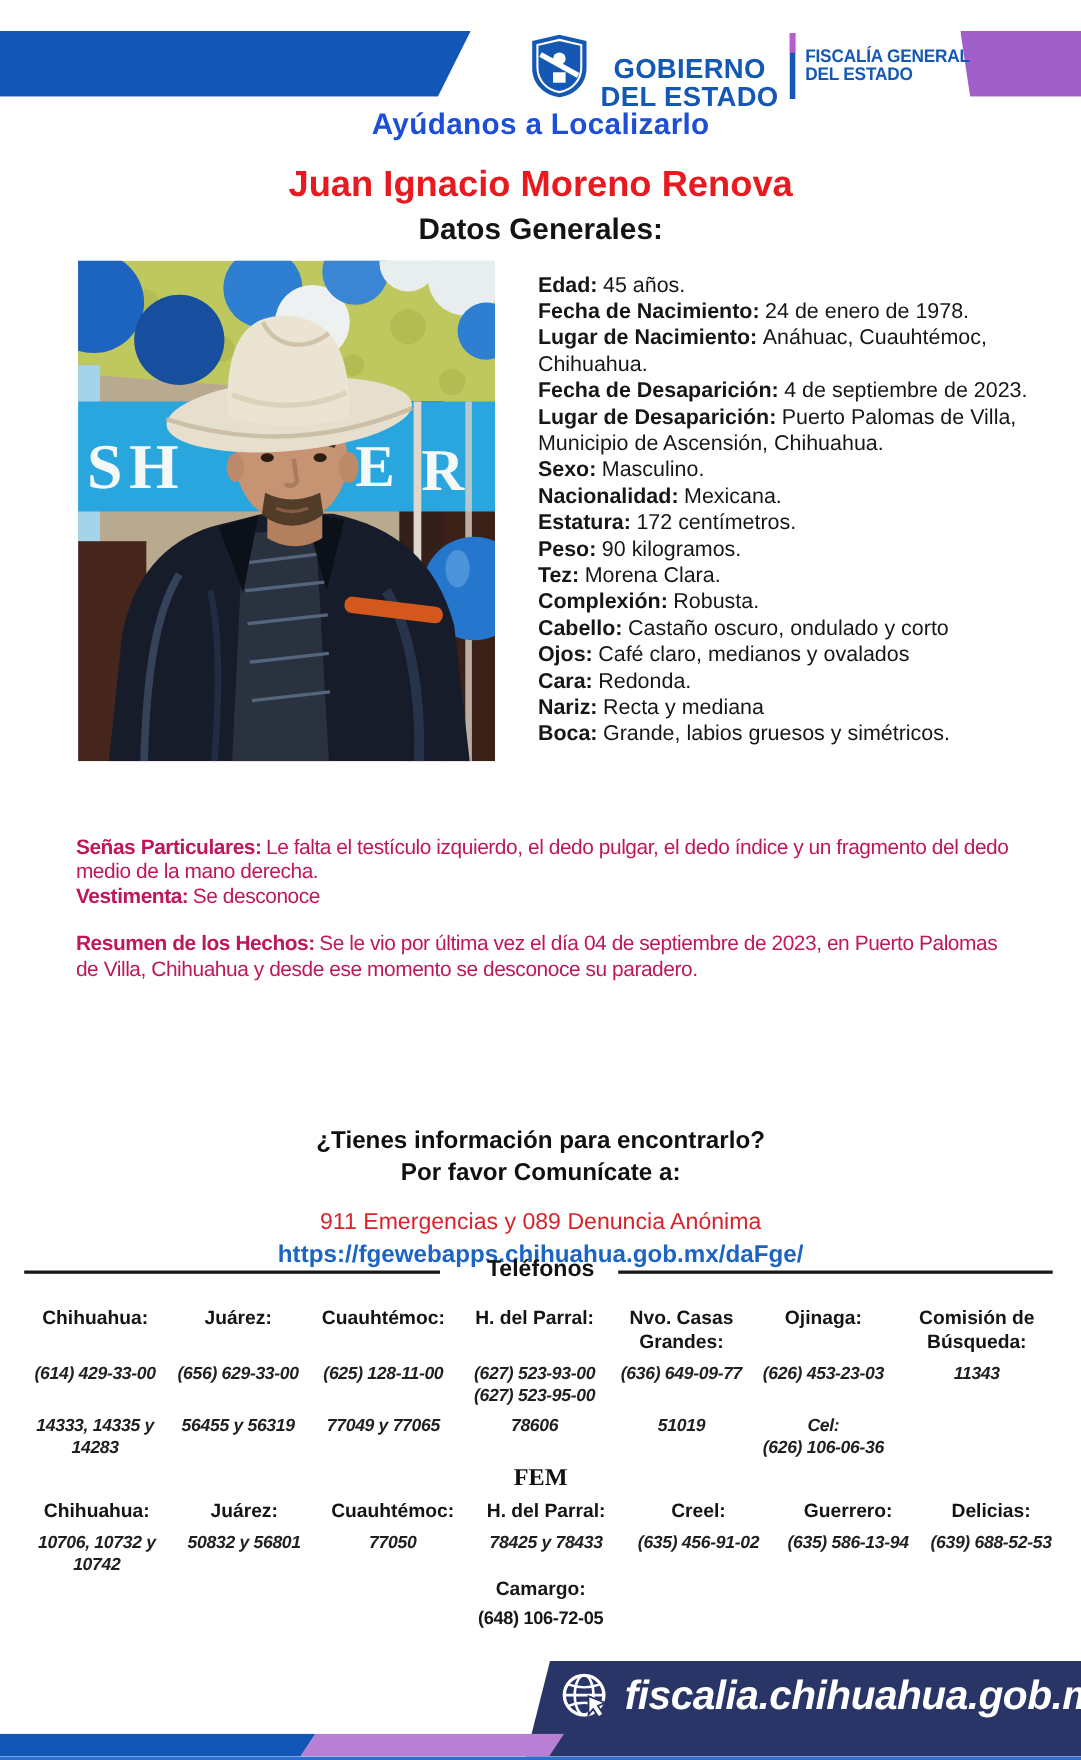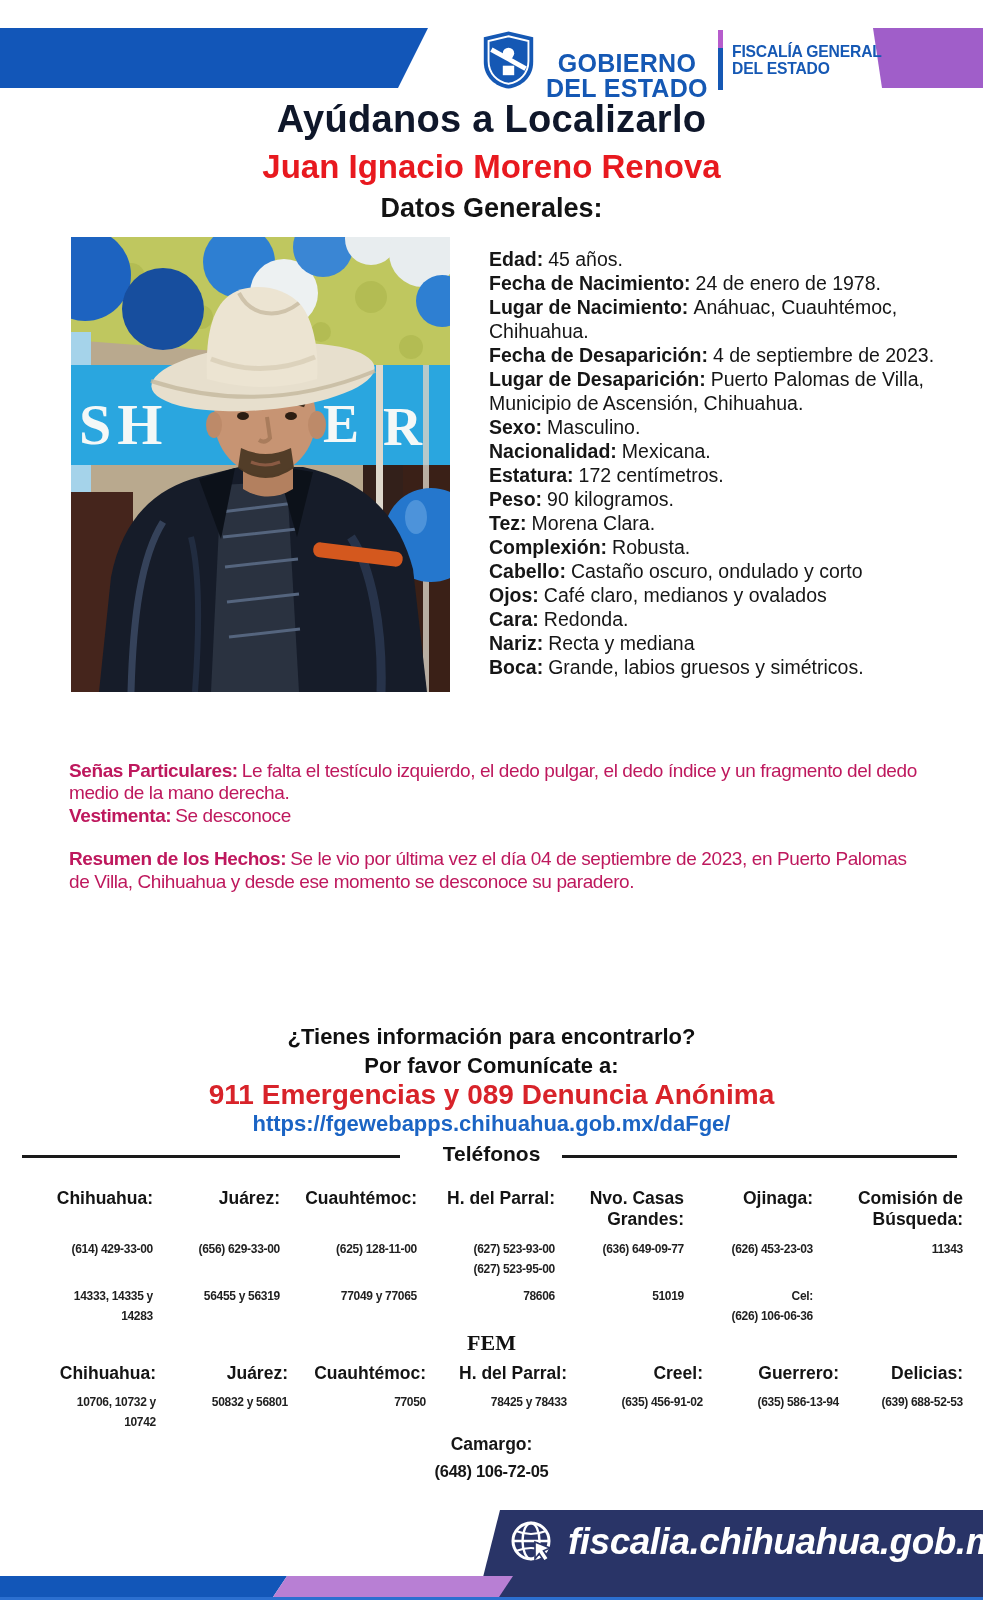--- a/index.html
+++ b/index.html
@@ -16,55 +16,55 @@
   
   .logo { position:absolute; left:480px; top:28px; height:64px; display:flex; align-items:center; }
   .gob-text { margin-left:9px; font-weight:bold; font-size:25px; line-height:25px; color:#1558b4;
     text-align:center; letter-spacing:.3px;margin-top:32px; }
   .logo-divider { position:relative; width:5px; height:60px; background:#1558b4; margin:0 9px 0 10px; }
   .logo-divider .ld-top { position:absolute; top:0; left:0; right:0; height:18px; background:#b65ccc; }
   .fge-text { font-weight:bold; font-size:16.5px; line-height:17.5px; color:#1558b4;
     transform:scaleX(.95); transform-origin:left center; letter-spacing:-.2px; }
   
   .title1 { position:absolute; top:98px; left:0; width:100%; text-align:center; margin:0;
-    font-size:38px; font-weight:bold; color:#0f172a; letter-spacing:.3px; }
+    font-size:27px; font-weight:bold; color:#1d4ed8; letter-spacing:.3px; }
   .title2 { position:absolute; top:148px; left:0; width:100%; text-align:center; margin:0;
     font-size:33px; font-weight:bold; color:#e8191f; }
   .title3 { position:absolute; top:193px; left:0; width:100%; text-align:center; margin:0;
     font-size:27px; font-weight:bold; color:#131313; }
   
   .photo { position:absolute; left:71px; top:237px; width:379px; height:455px; }
   
   .data-list { position:absolute; left:489px; top:247px; width:505px;
     font-size:19.5px; line-height:24px; color:#161616; }
   .fld .lbl { font-weight:bold; margin-right:5px; }
   
   .paras { position:absolute; left:69px; top:760px; width:856px; font-size:19px;
     line-height:22.4px; letter-spacing:-.4px; color:#be185d; }
   .paras p { margin:0; }
   .paras .resumen { margin-top:21px; }
   .paras .lbl { font-weight:bold; margin-right:4px; }
   
   .contact { position:absolute; left:0; top:1022px; width:100%; text-align:center; }
   .contact div { line-height:29px; }
   .c-q, .c-i { font-size:22px; font-weight:bold; color:#101010; }
-  .c-red { font-size:28px; font-weight:bold; color:#d8232a; }
+  .c-red { font-size:21px; font-weight:normal; color:#d8232a;margin-top:16px; }
   .c-url { font-size:22px; font-weight:bold; color:#1b64c4; }
   
   .tel-title { position:absolute; top:1142px; left:0; width:100%; text-align:center;
     font-size:21px; font-weight:bold; color:#121212; }
   .tel-line { position:absolute; top:1155px; height:3px; background:#1a1a1a; }
   .tel-line.l { left:22px; width:378px; }
   .tel-line.r { left:562px; width:395px; }
   .grid { position:absolute; left:20px; width:943px; display:grid; }
   .grid.main { grid-template-columns:133px 127px 137px 138px 129px 129px 150px; }
   .grid.fem  { grid-template-columns:136px 132px 138px 141px 136px 136px 124px; }
-  .cell { text-align:right; white-space:pre-line; }
+  .cell { text-align:center; white-space:pre-line; }
   .city { font-weight:bold; font-size:17.5px; line-height:21px; color:#141414; }
-  .num  { font-weight:600; font-size:12px; line-height:19.5px; letter-spacing:-.3px; color:#1f1f1f; }
+  .num  { font-weight:600; font-size:16px; line-height:19.5px; letter-spacing:-.3px; color:#1f1f1f;font-style:italic; }
   .t-head { top:1188px; }
   .t-row1 { top:1240px; }
   .t-row2 { top:1287px; }
   .fem-title { position:absolute; top:1330px; left:0; width:100%; text-align:center;
     font-size:22px; font-weight:bold; color:#111;font-family:Liberation Serif, serif; }
   .fem-head { top:1363px; }
   .fem-row  { top:1393px; }
   .camargo-l { position:absolute; top:1434px; left:0; width:100%; text-align:center;
     font-weight:bold; font-size:17.5px; }
   .camargo-v { position:absolute; top:1462px; left:0; width:100%; text-align:center;

